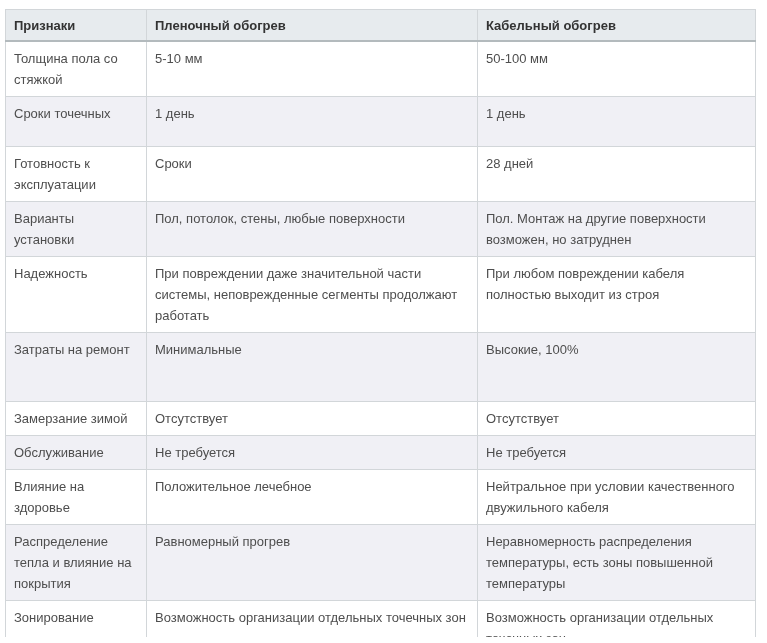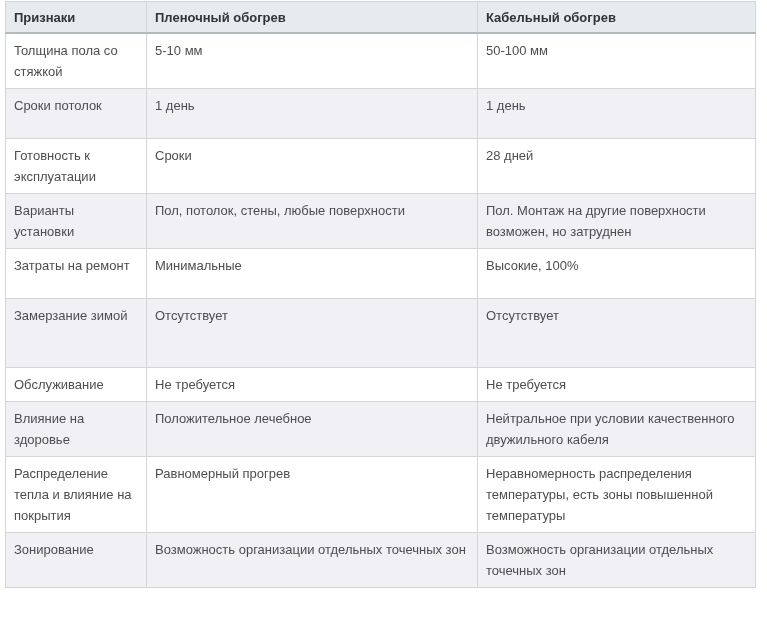--- a/index.html
+++ b/index.html
@@ -5,21 +5,21 @@
   html, body {
     margin: 0;
     padding: 0;
     background: #ffffff;
     font-family: "Liberation Sans", "DejaVu Sans", sans-serif;
   }
   .page {
     width: 767px;
     height: 637px;
     box-sizing: border-box;
-    padding: 1px 5px;
+    padding: 9px 5px;
     background: #ffffff;
   }
   table.compare {
     border-collapse: collapse;
     width: 750px;
     table-layout: fixed;
     font-size: 13px;
     color: #4e4e4e;
   }
   table.compare col.c1 { width: 141px; }
@@ -83,33 +83,38 @@
         <th>Кабельный обогрев</th>
       </tr>
     </thead>
     <tbody>
       <tr>
         <td>Толщина пола со стяжкой</td>
         <td>5-10 мм</td>
         <td>50-100 мм</td>
       </tr>
       <tr>
-        <td>Сроки потолок</td>
+        <td>Сроки точечных</td>
         <td>1 день</td>
         <td>1 день</td>
       </tr>
       <tr>
         <td>Готовность к эксплуатации</td>
         <td>Сроки</td>
         <td>28 дней</td>
       </tr>
       <tr>
         <td>Варианты установки</td>
         <td>Пол, потолок, стены, любые поверхности</td>
         <td>Пол. Монтаж на другие поверхности возможен, но затруднен</td>
+      </tr>
+      <tr>
+        <td>Надежность</td>
+        <td>При повреждении даже значительной части системы, неповрежденные сегменты продолжают работать</td>
+        <td>При любом повреждении кабеля полностью выходит из строя</td>
       </tr>
       <tr>
         <td>Затраты на ремонт</td>
         <td>Минимальные</td>
         <td>Высокие, 100%</td>
       </tr>
       <tr>
         <td>Замерзание зимой</td>
         <td>Отсутствует</td>
         <td>Отсутствует</td>

